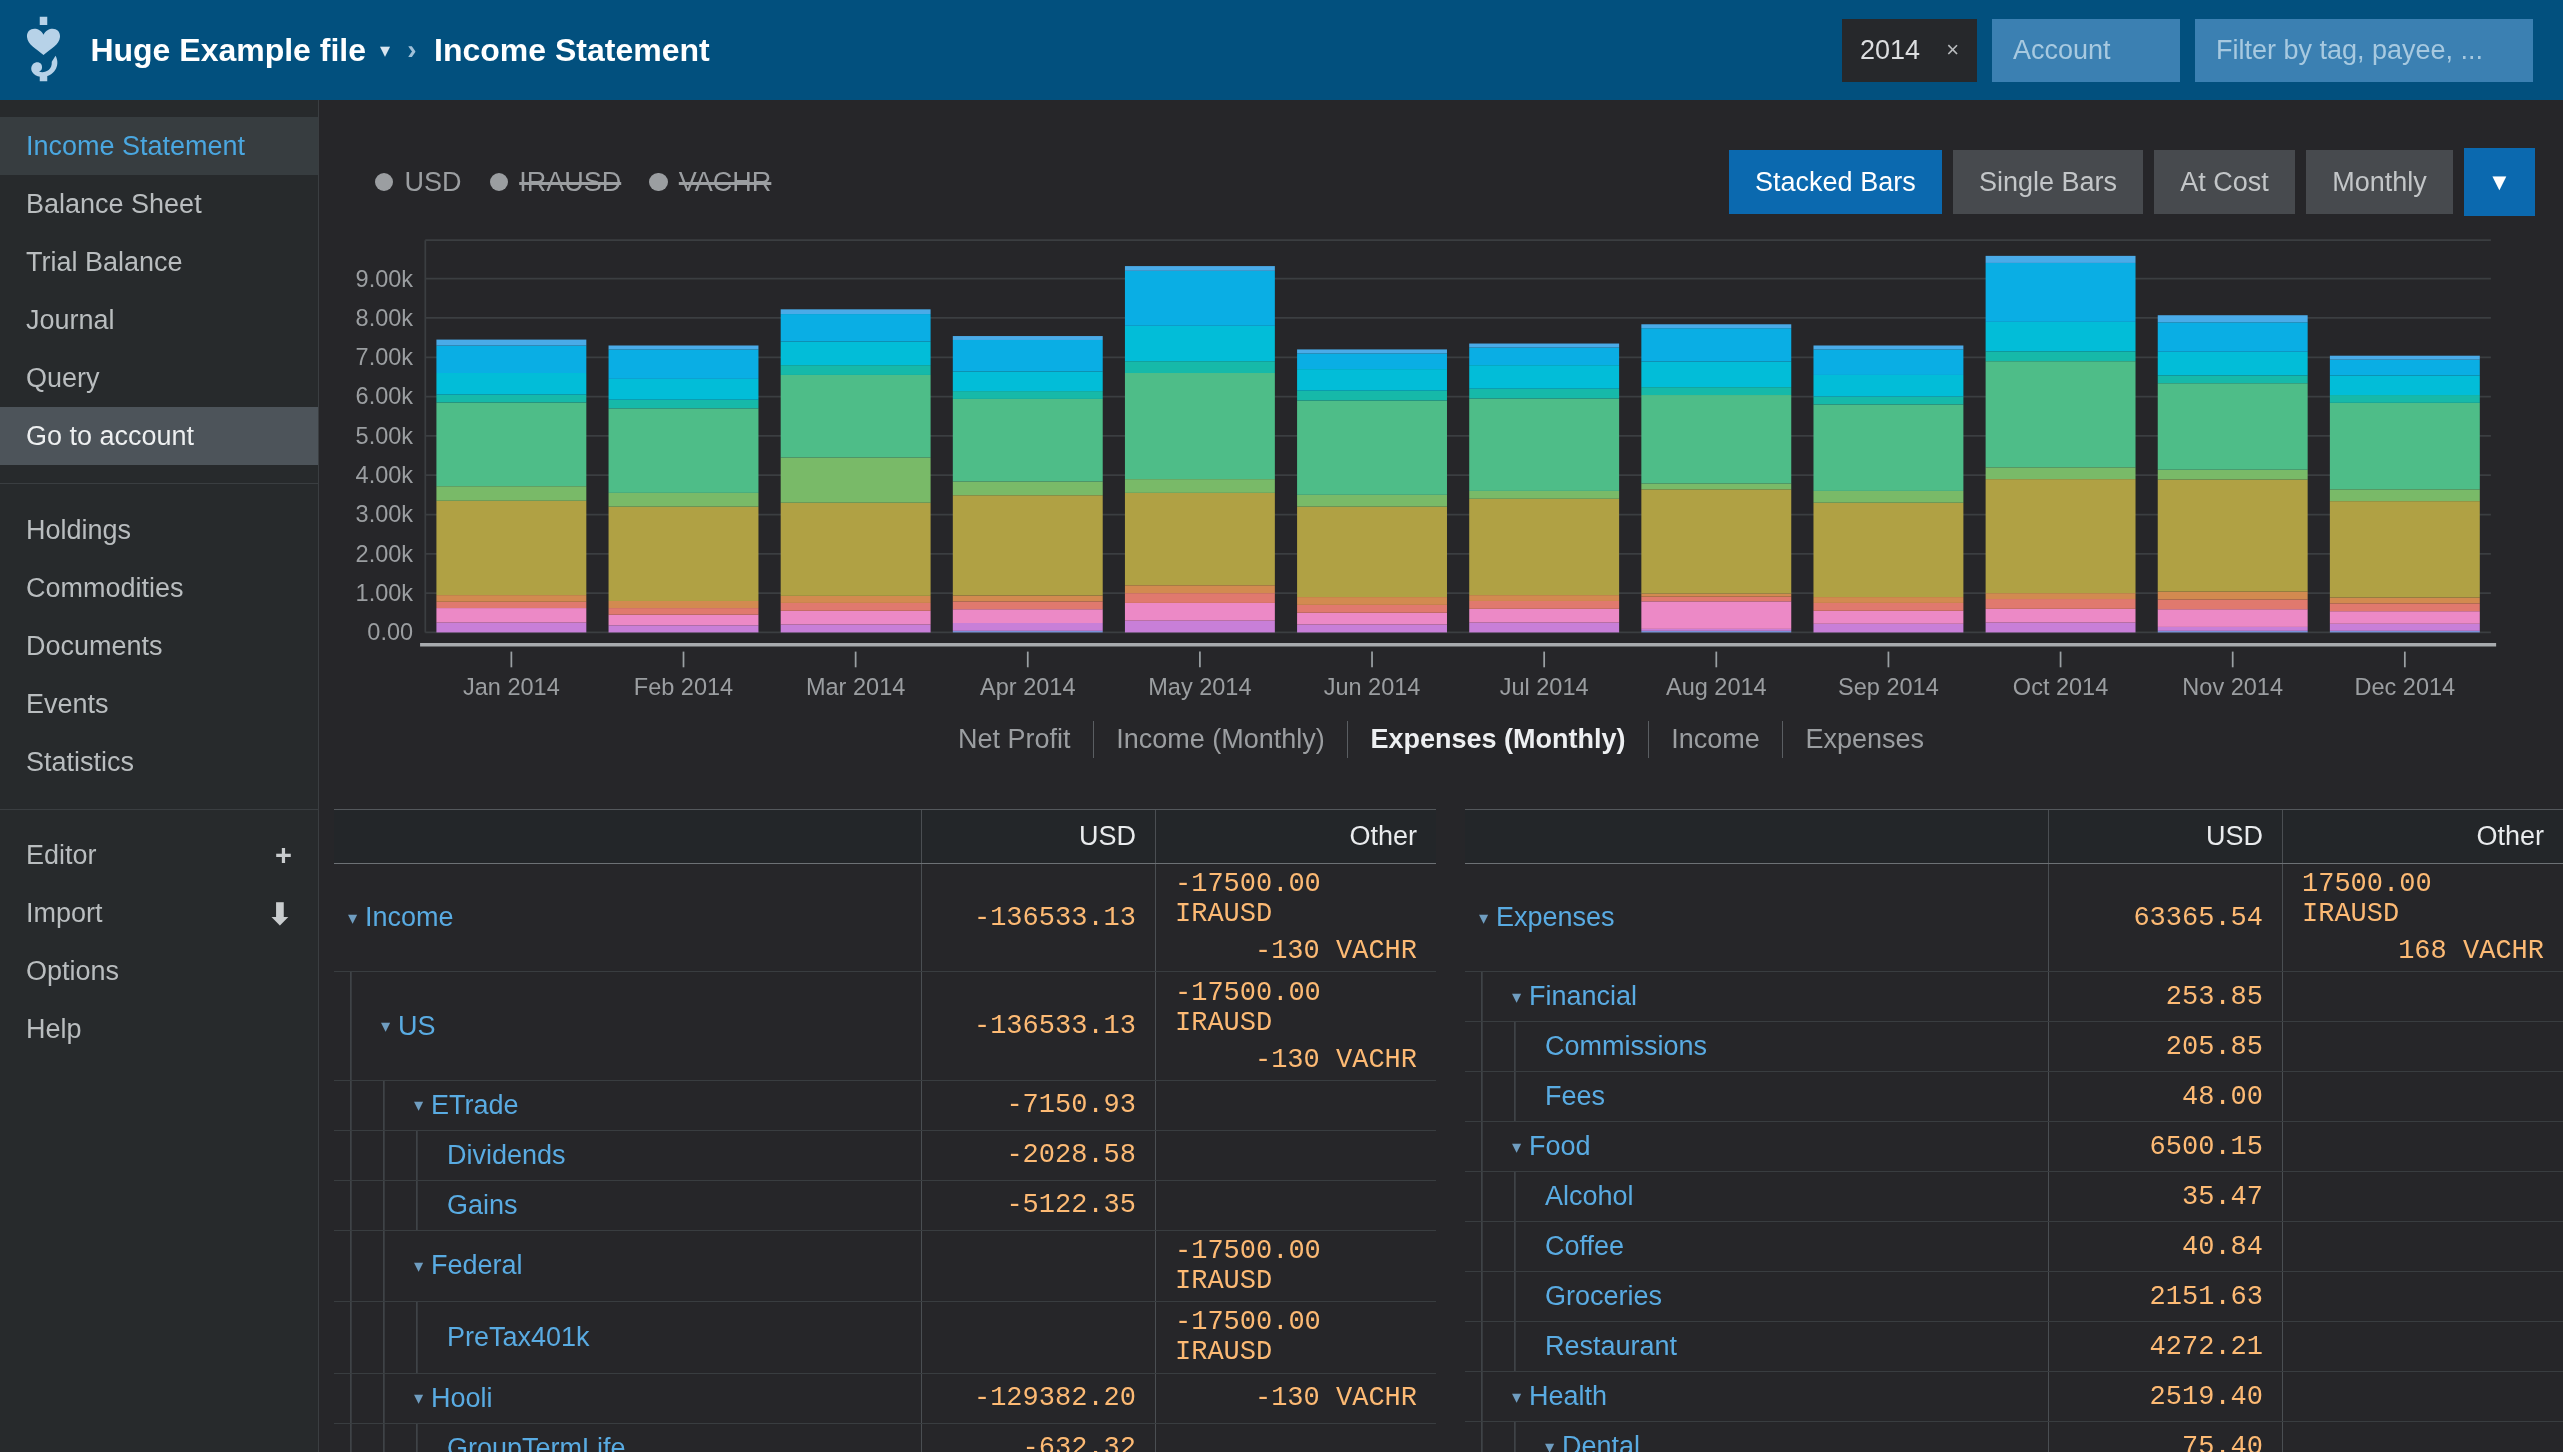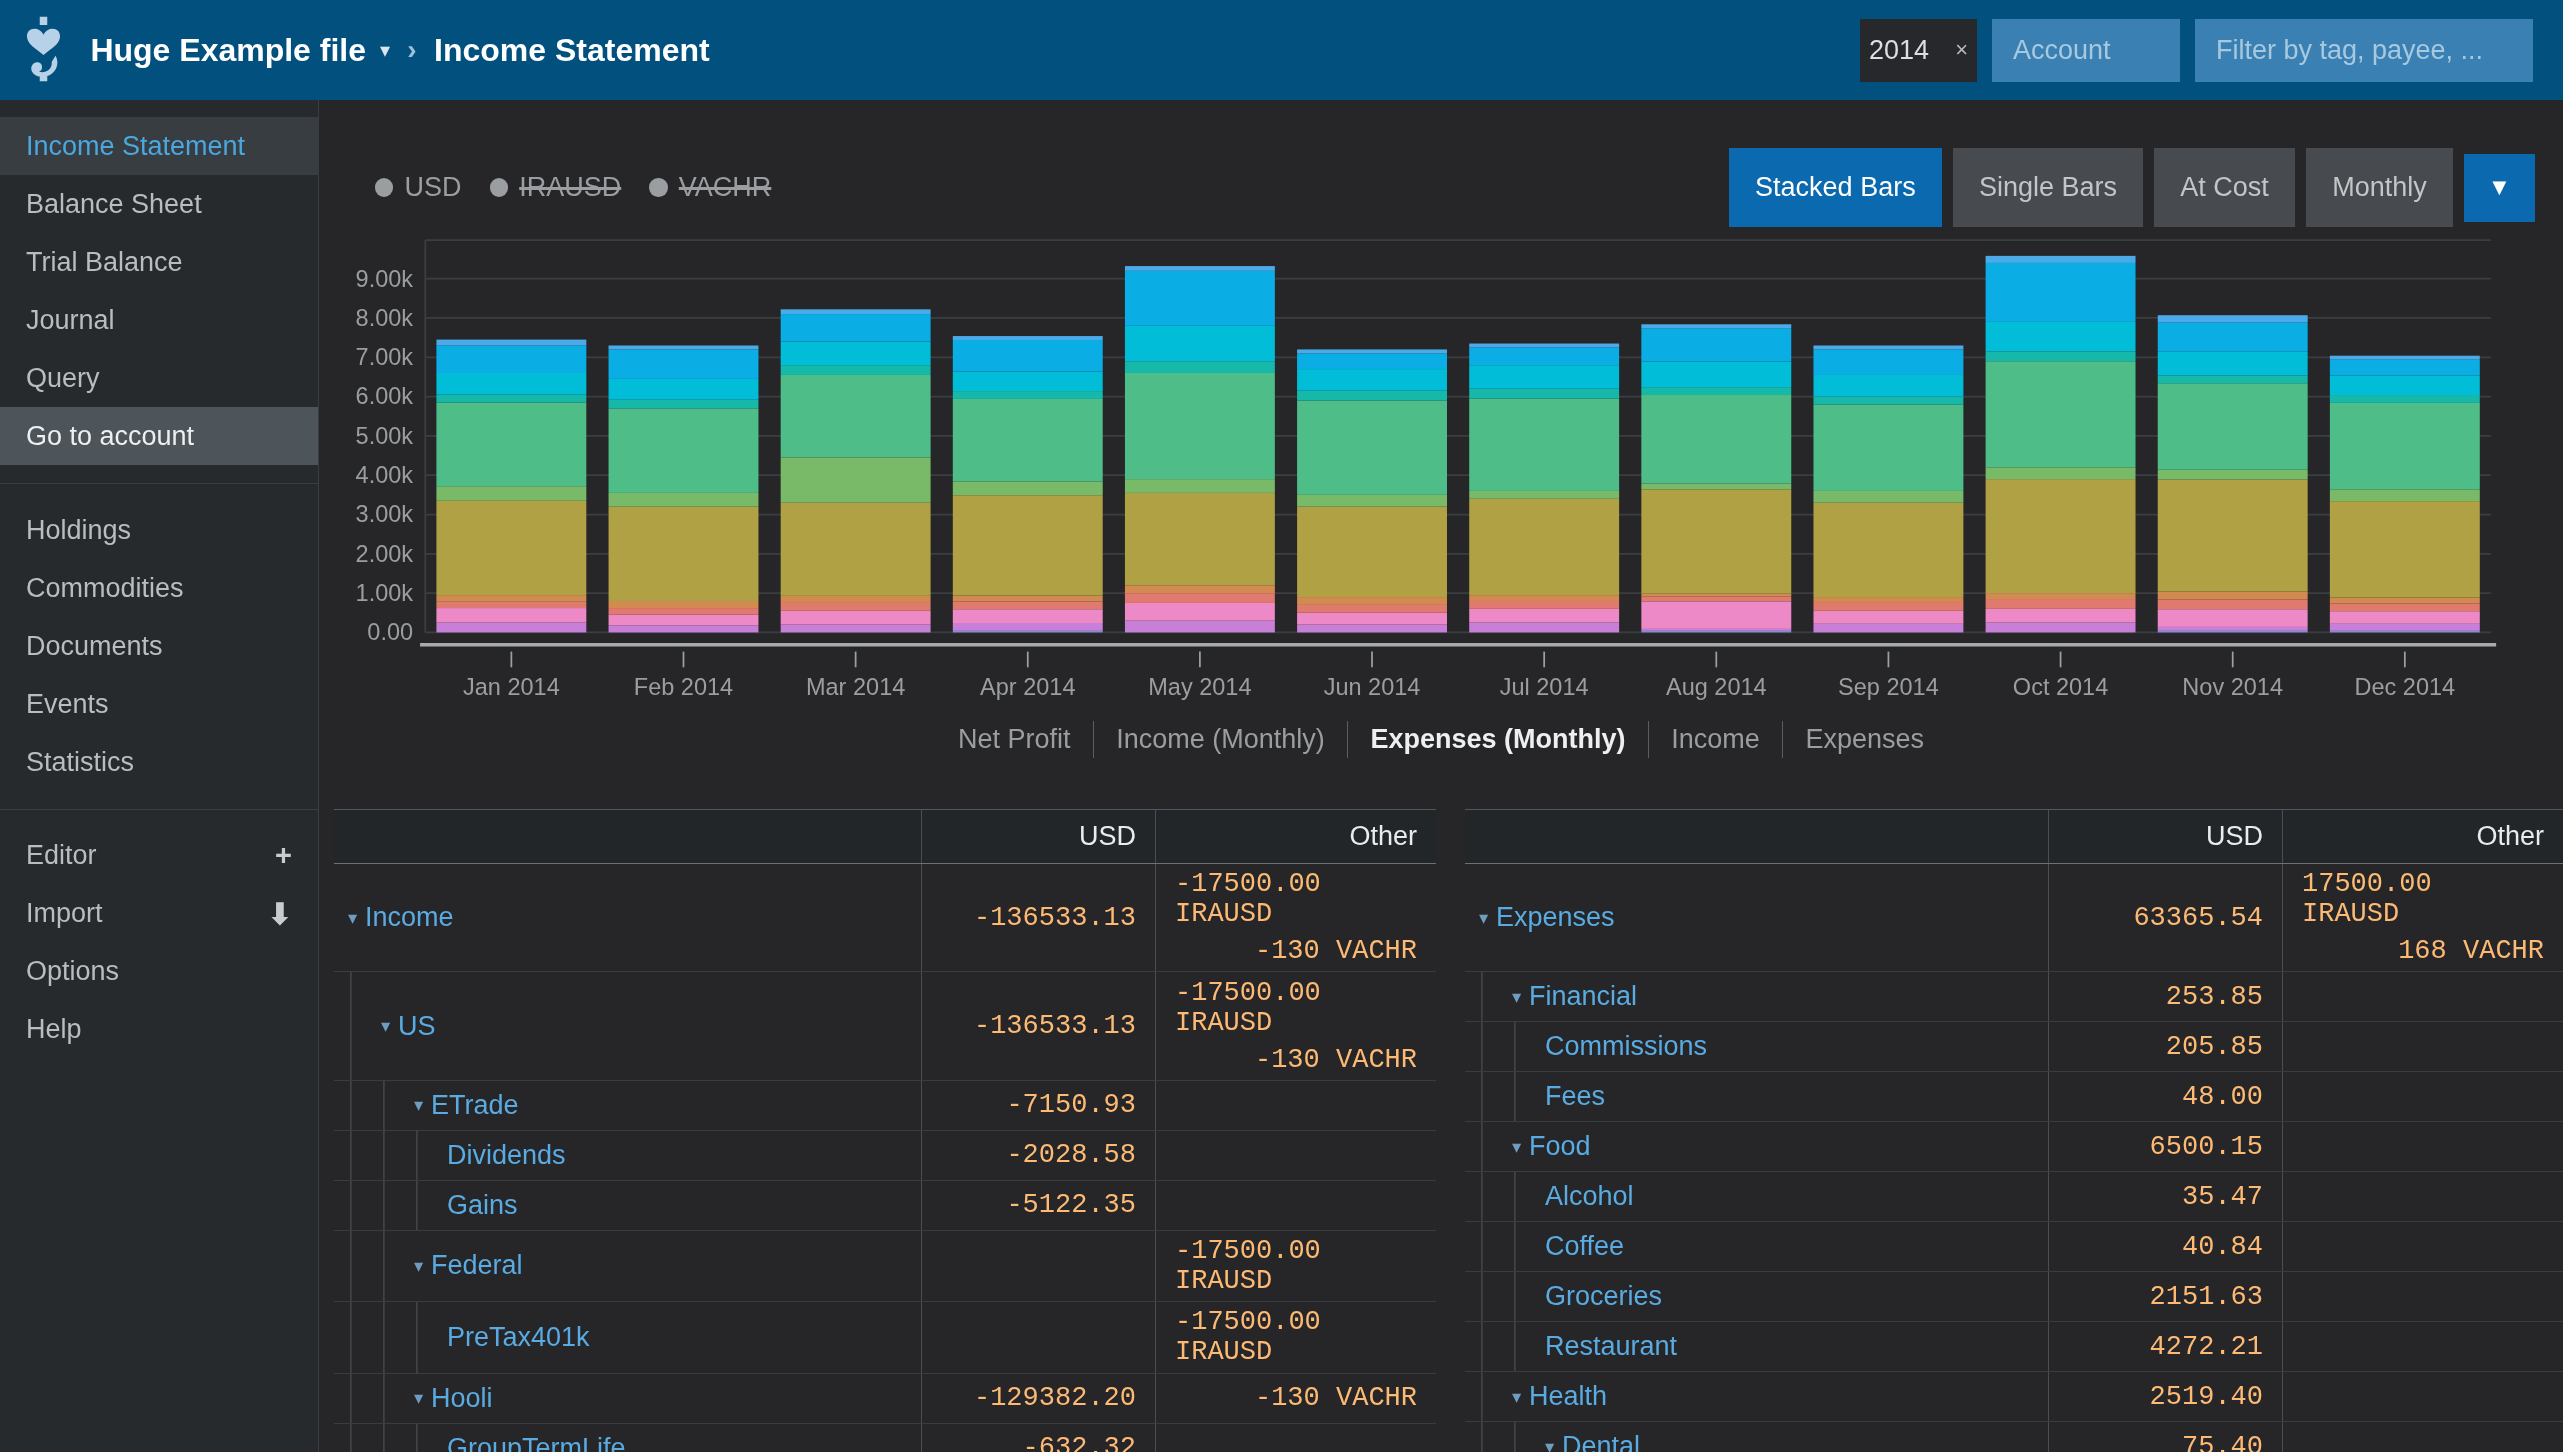--- a/index.html
+++ b/index.html
@@ -9,21 +9,21 @@
   
   .topbar{position:absolute;top:0;left:0;width:2563px;height:100px;background:#02507e;
           display:flex;align-items:center;box-sizing:border-box;}
   .logo{margin:0 24.4px 0 21px;flex:0 0 auto;}
   .crumbs{display:flex;align-items:center;gap:17.4px;}
   .file-title{font-size:32px;font-weight:700;color:#ffffff;}
   .caret{font-size:20px;color:#d8e5f0;margin-left:-3.5px;}
   .crumb-sep{font-size:28px;color:#9fc0d8;font-weight:700;}
   .page-title{font-size:32px;font-weight:700;color:#ffffff;}
   .filters{margin-left:auto;display:flex;align-items:center;gap:15px;margin-right:30px;}
-  .chip{height:63px;background:#26282b;display:flex;align-items:center;padding:0 9px;gap:26px;}
+  .chip{height:63px;background:#26282b;display:flex;align-items:center;padding:0 18px;gap:26px;}
   .chip-value{font-size:27px;color:#dcdee0;}
   .chip-x{font-size:22px;color:#b9bcbe;cursor:pointer;}
   .filters input{height:63px;background:#3b80b2;border:none;outline:none;font-size:27px;
           padding:0 21px;color:#eaf3f9;font-family:"Liberation Sans",sans-serif;box-sizing:border-box;}
   .filters input::placeholder{color:#a7c9e0;opacity:1;}
   .account-input{width:188px;}
   .tag-input{width:338px;}
 
   
   .sidebar{position:absolute;top:100px;left:0;bottom:0;width:319px;background:#272a2c;
@@ -36,21 +36,21 @@
   .side-divider{border-top:1.7px solid #3a3e41;margin:17.4px 0;}
 
   
   .main{position:absolute;left:319px;top:100px;right:0;bottom:0;}
   .toolbar{position:absolute;top:48px;left:56px;right:28px;display:flex;align-items:center;}
   .legend{display:flex;align-items:center;gap:28px;}
   .legend-item{display:flex;align-items:center;gap:11.3px;font-size:27px;color:#9b9ea1;cursor:pointer;}
   .legend-item .dot{width:18.3px;height:18.3px;border-radius:50%;background:#9b9ea1;}
   .legend-item.off .lbl{text-decoration:line-through;text-decoration-thickness:2.6px;}
   .modes{margin-left:auto;display:flex;gap:11.3px;align-items:center;}
-  .mode-btn{height:79px;padding:0 26px;background:#474a4e;color:#c3c6c8;font-size:27px;
+  .mode-btn{height:64px;padding:0 26px;background:#474a4e;color:#c3c6c8;font-size:27px;
             display:flex;align-items:center;border:none;font-family:"Liberation Sans",sans-serif;cursor:pointer;}
   .mode-btn.active{background:#0b69af;color:#ffffff;}
   .select-btn{width:71px;height:68px;background:#0b69af;color:#ffffff;display:flex;
               align-items:center;justify-content:center;font-size:23.5px;border:none;cursor:pointer;}
 
   .chart-wrap{position:absolute;top:135px;left:26px;width:2214px;height:475px;}
   .chart-tabs{position:absolute;top:621px;left:0;right:0;display:flex;justify-content:center;align-items:center;}
   .chart-tab{font-size:27px;color:#9b9ea1;padding:0 22px;cursor:pointer;white-space:nowrap;}
   .chart-tab.active{color:#edeff1;font-weight:700;}
   .tab-sep{width:1.7px;height:37px;background:#5a5e62;}

